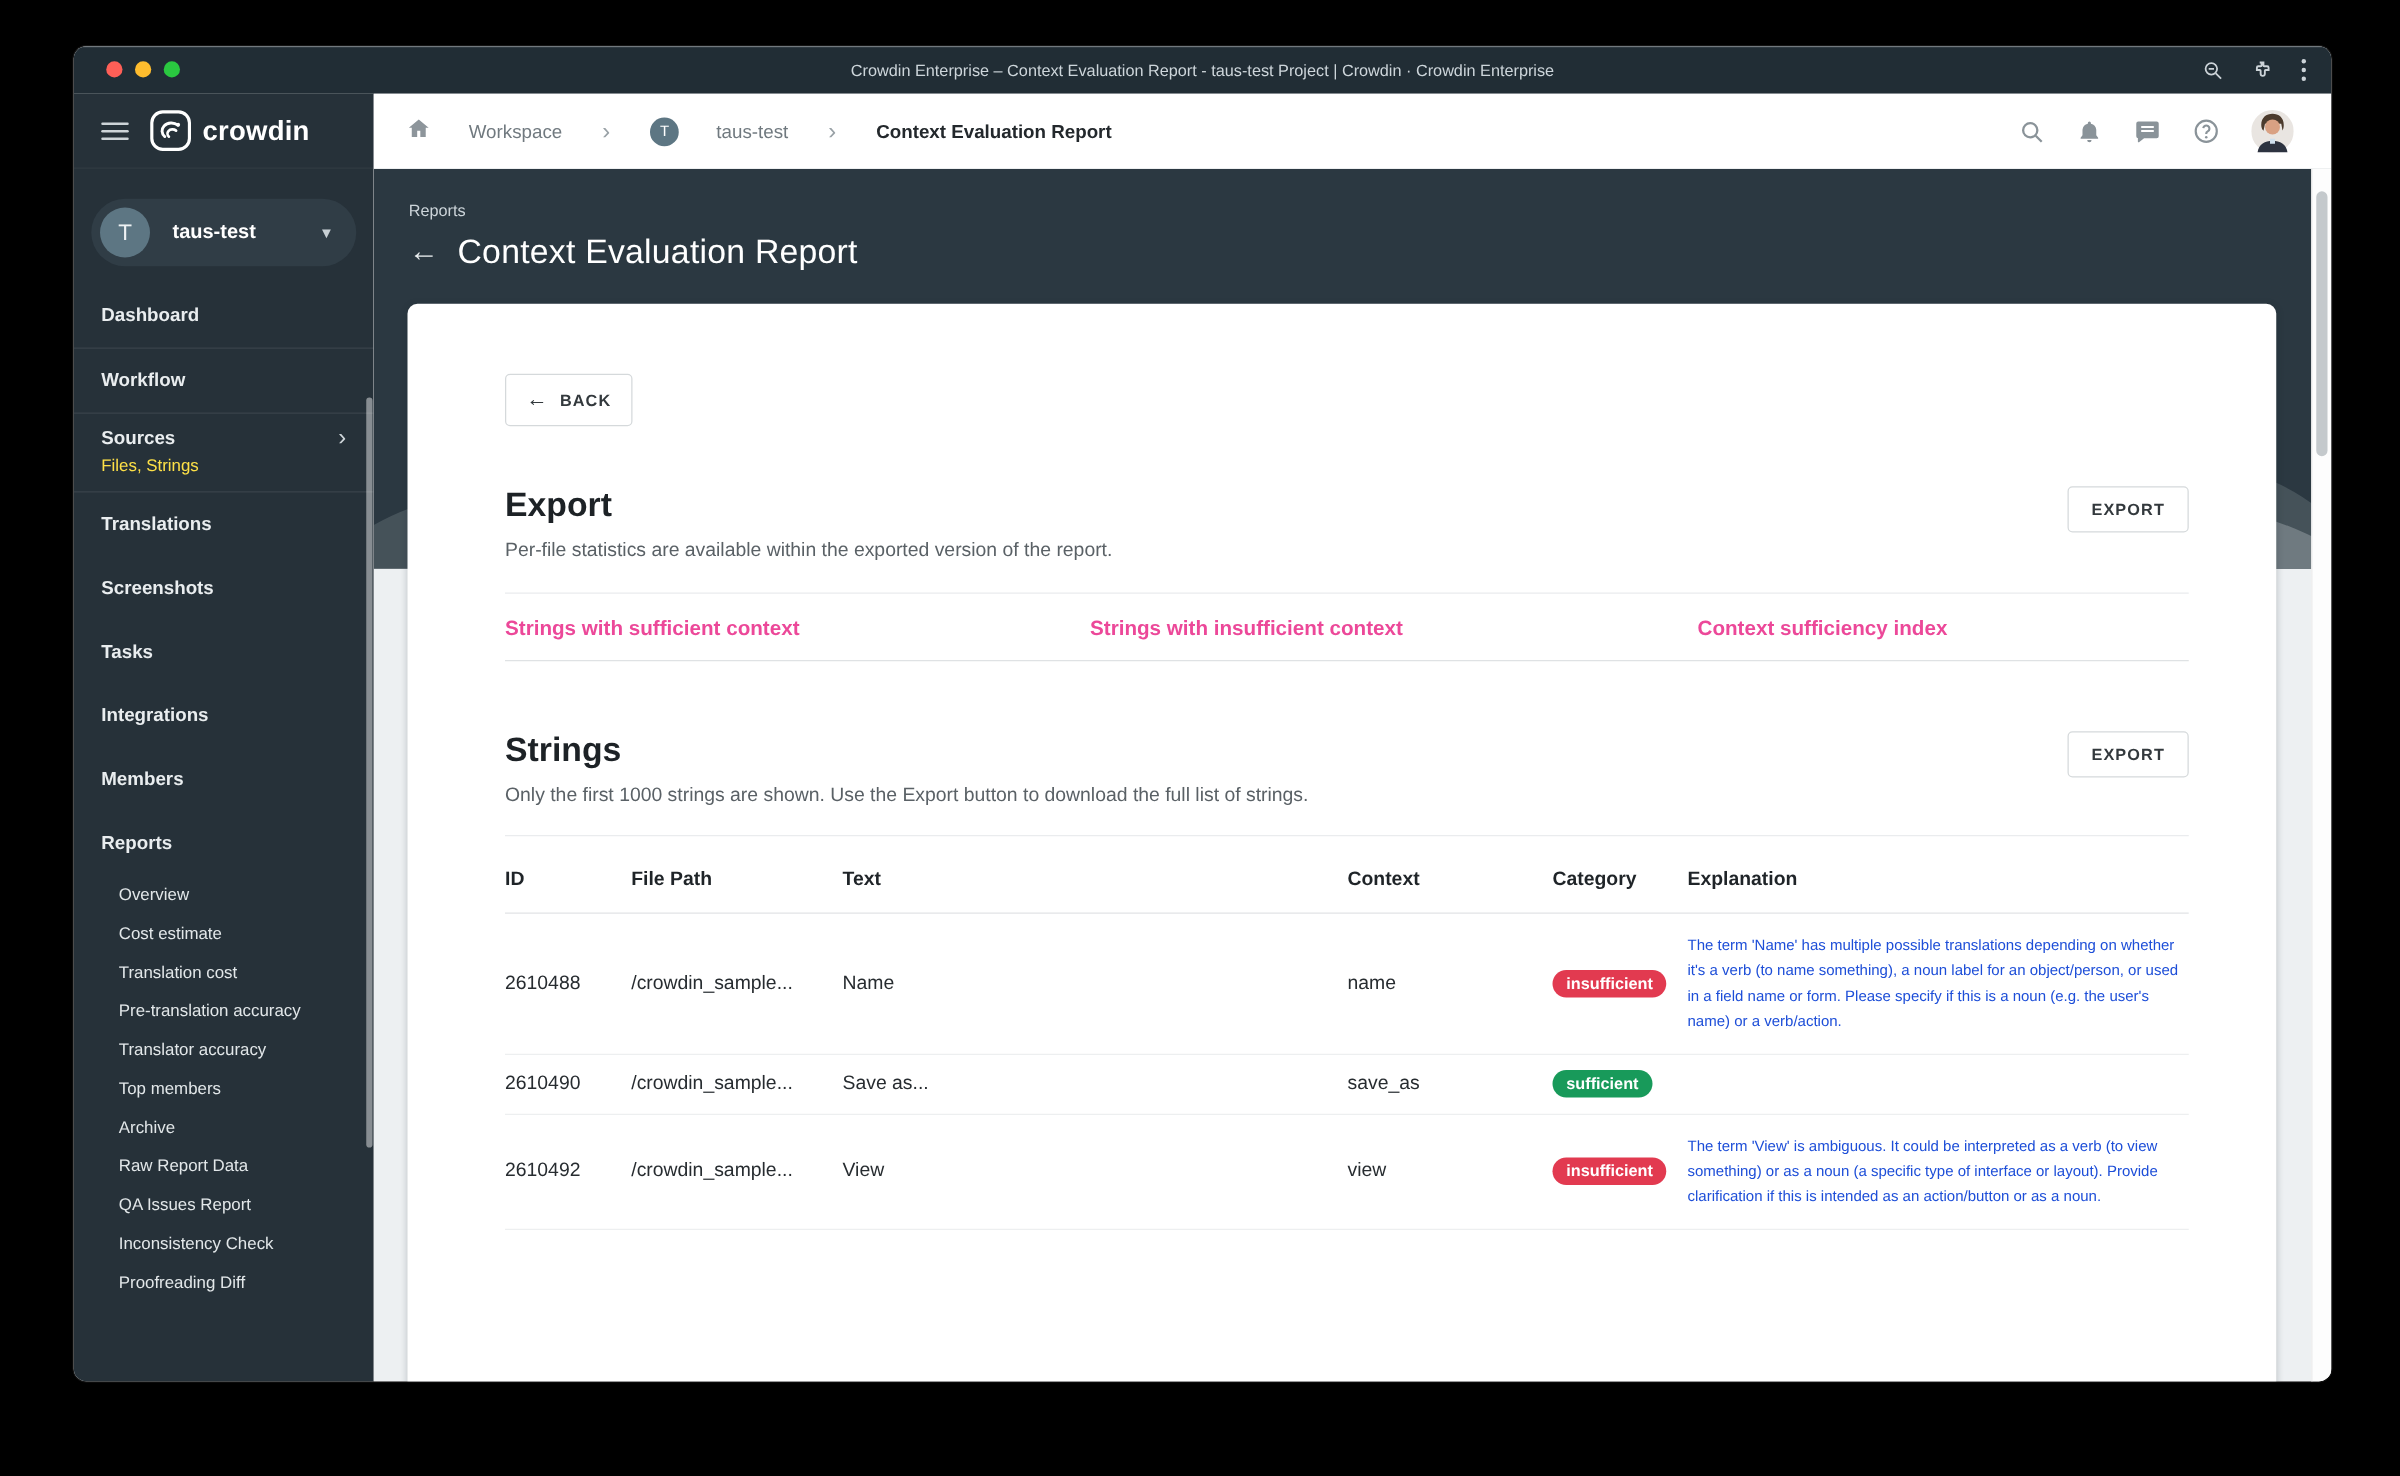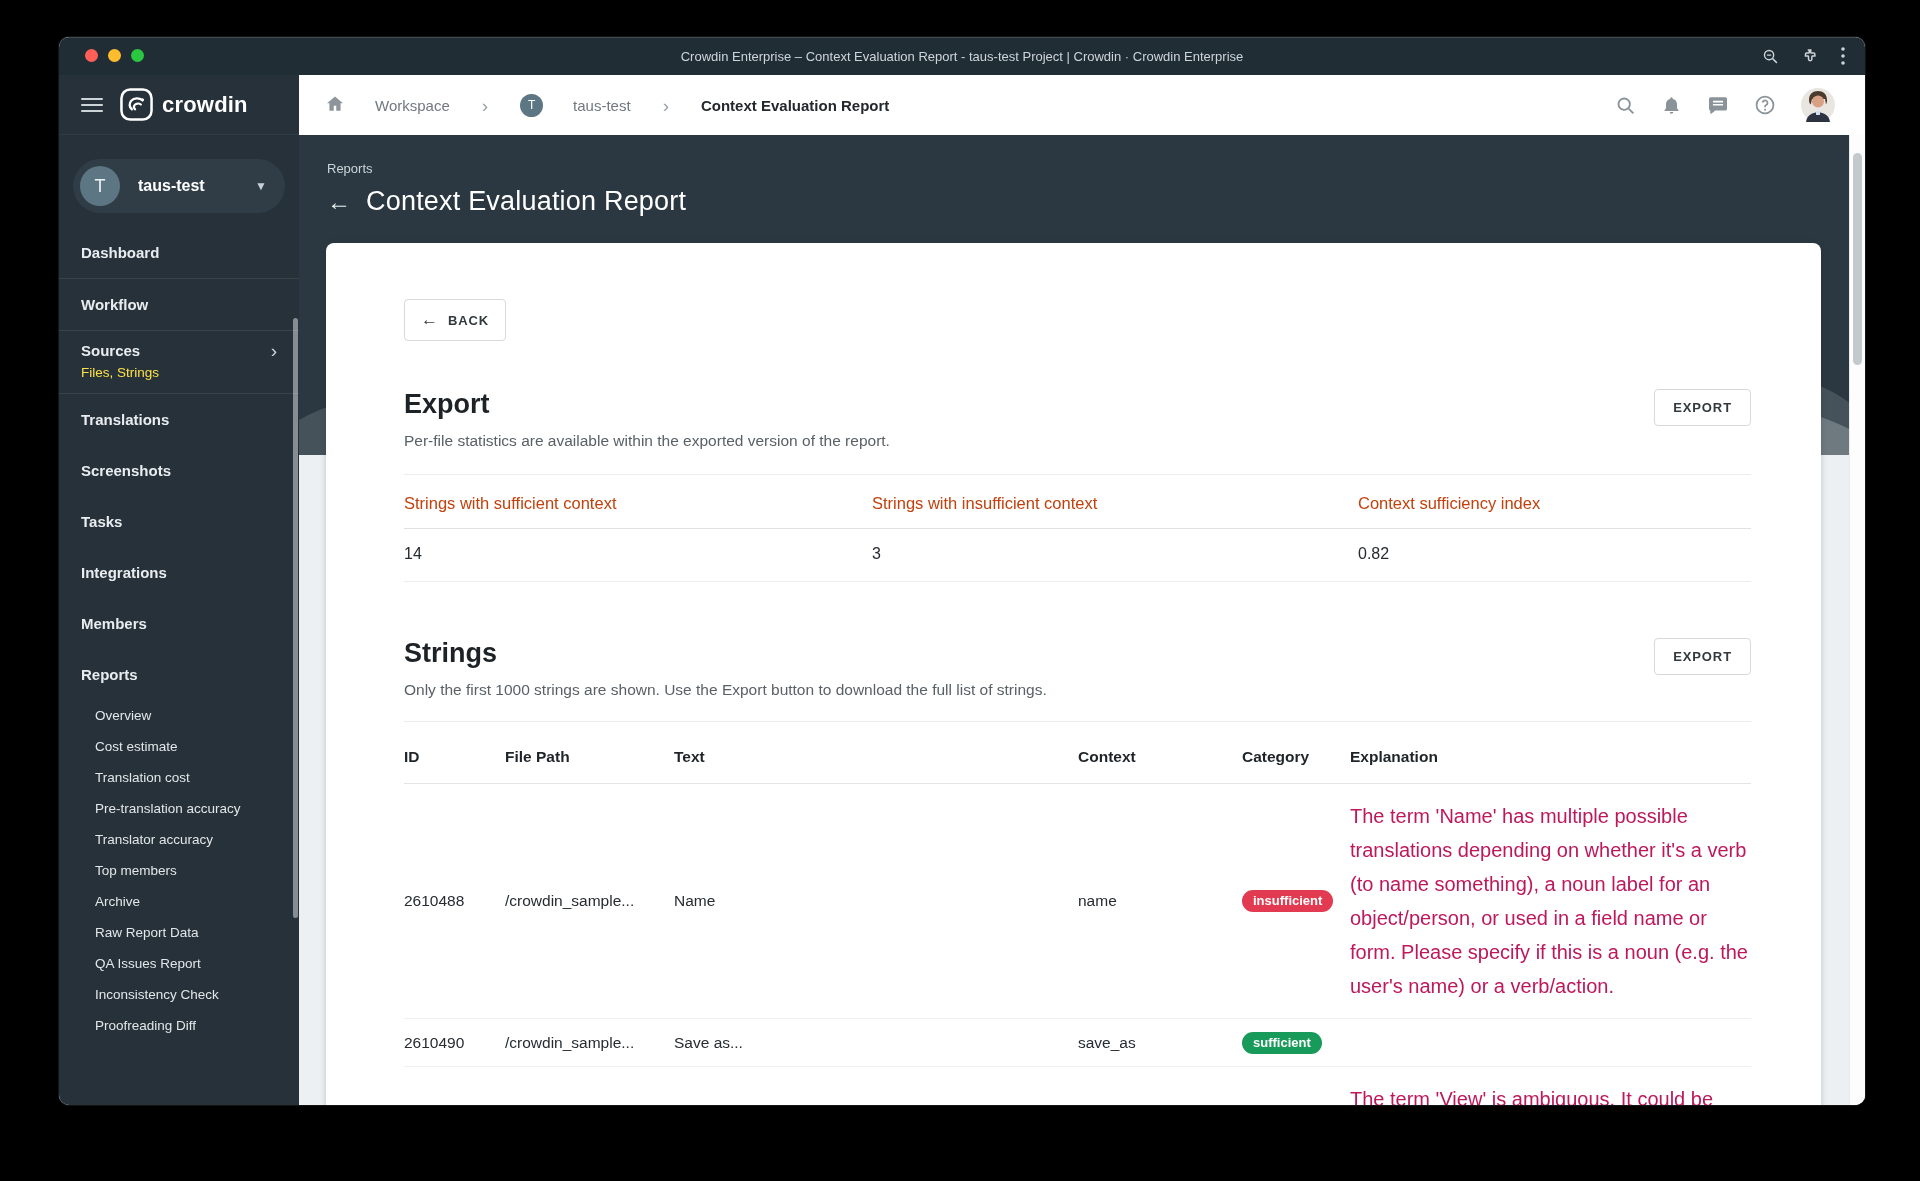--- a/index.html
+++ b/index.html
@@ -79,31 +79,31 @@
   .back-btn .arr { font-size:17px; font-weight:400; }
 
   .section-head { display:flex; align-items:flex-start; }
   .section-text h2 { font-size:27px; font-weight:bold; color:#1d2226; margin-bottom:12px; }
   .section-sub { font-size:15.5px; color:#5a6166; }
   .section-head .btn { margin-left:auto; }
 
   .stats-table { margin-top:24px; border-top:1px solid #eaecee; }
   .stats-grid { display:grid; grid-template-columns:468px 486px 1fr; }
   .stats-head { padding:19px 0 15px; border-bottom:1px solid #dfe2e4; }
-  .stats-head > div { font-size:16.5px; font-weight:normal; color:#c2410c; }
+  .stats-head > div { font-size:16.5px; font-weight:bold; color:#ec4899; }
   .stats-vals { padding:16px 0 18px; border-bottom:1px solid #eaecee; }
   .stats-vals > div { font-size:16px; color:#262b2f; }
 
   .strings-block { margin-top:56px; }
   .strings-table { margin-top:22px; border-top:1px solid #eaecee; }
   .sgrid { display:grid; grid-template-columns:101px 169px 404px 164px 108px 1fr; align-items:center; }
   .shead { padding:26px 0 17px; border-bottom:1px solid #e2e4e6; }
   .shead > div { font-size:15.5px; font-weight:bold; color:#1f2428; }
   .srow { border-bottom:1px solid #edeff0; min-height:48px; font-size:15.5px; color:#272c30; }
-  .c-ex { font-size:20px; line-height:1.7; color:#be185d; padding:15px 0; }
+  .c-ex { font-size:12px; line-height:1.7; color:#1d4ed8; padding:15px 0; }
   .badge { display:inline-block; padding:3px 11px 4px; border-radius:12px; color:#ffffff; font-size:13px; font-weight:bold; }
   .badge-red { background:#e23a50; }
   .badge-green { background:#189a5a; }
 
   .v-scrollbar { position:absolute; right:0; top:0; bottom:0; width:16px; background:#fdfdfd;
                  border-left:1px solid #ebebeb; }
   .v-thumb { position:absolute; left:3px; top:18px; width:9px; height:212px; background:#c4c9cc; border-radius:5px; }
 </style>
 </head>
 <body>
@@ -314,25 +314,20 @@
               <div class="section-sub">Per-file statistics are available within the exported version of the report.</div>
             </div>
             <button class="btn">EXPORT</button>
           </div>
 
           <div class="stats-table">
             <div class="stats-grid stats-head">
                 <div>Strings with sufficient context</div>
                 <div>Strings with insufficient context</div>
                 <div>Context sufficiency index</div>
-              </div>
-            <div class="stats-grid stats-vals">
-                <div>14</div>
-                <div>3</div>
-                <div>0.82</div>
               </div>
           </div>
 
           <div class="strings-block">
             <div class="section-head">
               <div class="section-text">
                 <h2>Strings</h2>
                 <div class="section-sub">Only the first 1000 strings are shown. Use the Export button to download the full list of strings.</div>
               </div>
               <button class="btn">EXPORT</button>

